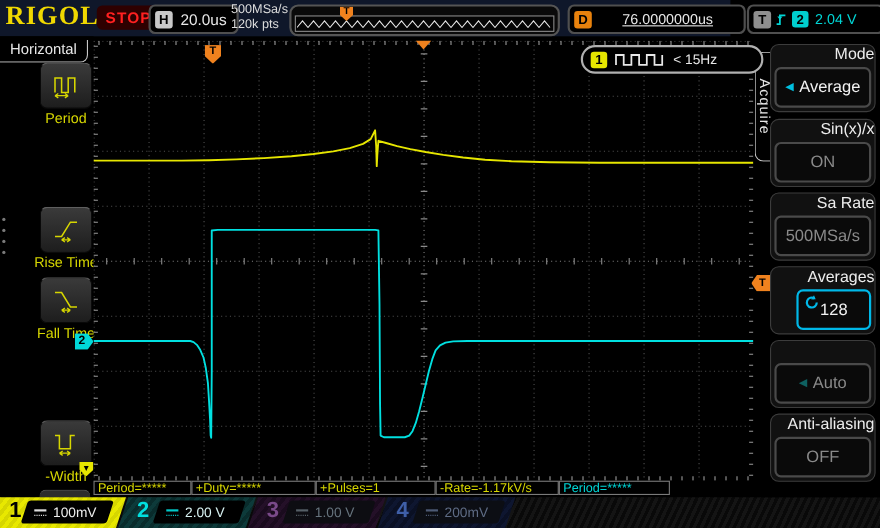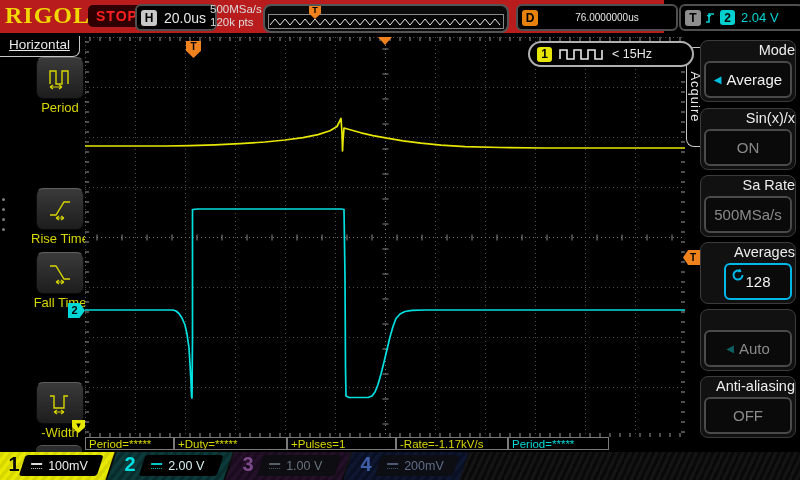--- a/index.html
+++ b/index.html
@@ -1,20 +1,20 @@
 <!DOCTYPE html>
 <html><head>
 <meta charset="utf-8">
 <style>
   html,body{margin:0;padding:0;background:#000;}
   body{font-family:"Liberation Sans","DejaVu Sans",sans-serif;}
   .screen{position:relative;width:800px;height:480px;background:#000;overflow:hidden;}
 
   
-  .topbar{position:absolute;left:0;top:0;width:664px;height:33px;background:#b91c1c;}
+  .topbar{position:absolute;left:0;top:0;width:664px;height:33px;background:#0f172a;}
   .logo{position:absolute;left:5px;top:2px;font-family:"Liberation Serif","DejaVu Serif",serif;
         font-weight:bold;font-size:24px;color:#f0d800;letter-spacing:1px;}
   .stopbtn{position:absolute;left:88px;top:5px;padding:3px 8px;background:#2e0000;border-radius:5px;
         color:#ff2020;font-weight:bold;font-size:14px;letter-spacing:1px;}
   .hbox{position:absolute;left:135px;top:4px;width:70px;height:23px;border:2px solid #4f4f4f;border-radius:6px;
         display:flex;align-items:center;gap:7px;padding:0 4px;background:#000;}
   .badge{display:flex;align-items:center;justify-content:center;width:16px;height:16px;border-radius:3px;
         font-weight:bold;font-size:12px;color:#000;flex:none;}
   .badge.gray{background:#c8c8c8;}
   .badge.dgray{background:#8e8e8e;}
@@ -23,30 +23,30 @@
   .badge.yellow{background:#e6e600;width:15px;height:15px;}
   .hval{color:#e8e8e8;font-size:14px;}
   .ratebox{position:absolute;left:210px;top:3px;color:#dcdcdc;font-size:11.5px;line-height:13px;}
   .thumb{position:absolute;left:263px;top:4px;width:242px;height:25px;border:2px solid #555;border-radius:8px;background:#0a0a0a;}
   .thumb-inner{position:absolute;left:3px;top:8px;right:3px;bottom:2px;border:1px solid #8a8a8a;background:#050505;}
   .tflag-thumb{position:absolute;left:44px;top:0px;width:12px;height:13px;background:#f0821e;
         clip-path:polygon(0 0,100% 0,100% 58%,50% 100%,0 58%);
         color:#000;font-size:9px;font-weight:bold;text-align:center;line-height:9px;}
   .dbox{position:absolute;left:516px;top:4px;width:150px;height:23px;border:2px solid #4f4f4f;border-radius:6px;
         display:flex;align-items:center;gap:4px;padding:0 4px;background:#000;}
-  .dval{flex:1;text-align:center;color:#e8e8e8;font-size:10px;}
+  .dval{flex:1;text-align:center;color:#e8e8e8;font-size:13px;text-decoration:underline;}
   .tbox{position:absolute;left:679px;top:4px;width:113px;height:23px;border:2px solid #4f4f4f;border-radius:6px;
         display:flex;align-items:center;gap:4px;padding:0 4px;background:#000;}
   .tlevel{color:#00d4d4;font-size:13px;margin-left:2px;}
 
   
   .leftmenu{position:absolute;left:0;top:33px;width:85px;height:419px;background:#000;}
   .lm-title{position:absolute;left:0;top:3px;width:79px;height:20px;color:#e8e8e8;font-size:13.5px;
         text-align:center;line-height:18px;border-bottom:1px solid #c8c8c8;border-right:1px solid #c8c8c8;
-        border-bottom-right-radius:7px;text-decoration:underline;}
+        border-bottom-right-radius:7px;}
   .lm-item{position:absolute;left:36px;width:48px;}
   .lm-btn{width:46px;height:40px;border-radius:7px;background:linear-gradient(#3a3a3a,#1d1d1d);
         border:1px solid #0a0a0a;border-top-color:#5f5f5f;display:flex;align-items:center;justify-content:center;}
   .lm-label{position:absolute;left:-26px;width:100px;top:43px;text-align:center;color:#d6d600;font-size:13px;}
   .lm-dots{position:absolute;left:2px;top:165px;display:flex;flex-direction:column;gap:7px;}
   .lm-dots i{width:3px;height:3px;border-radius:50%;background:#7a7a7a;}
   .lm-partial{position:absolute;left:36px;top:412px;width:46px;height:6px;background:#2c2c2c;
         border-radius:6px 6px 0 0;border-top:1px solid #555;}
 
   

